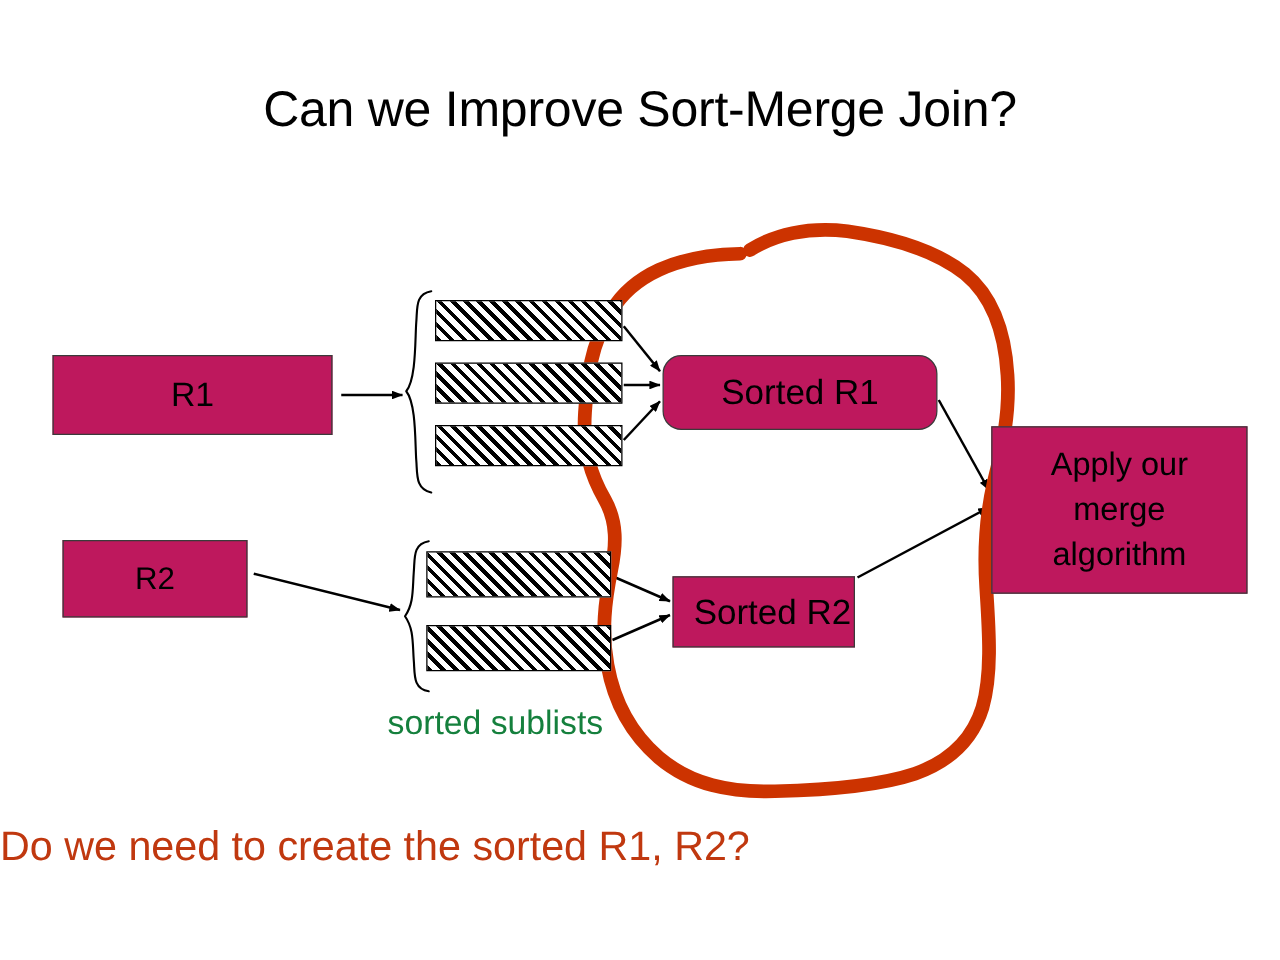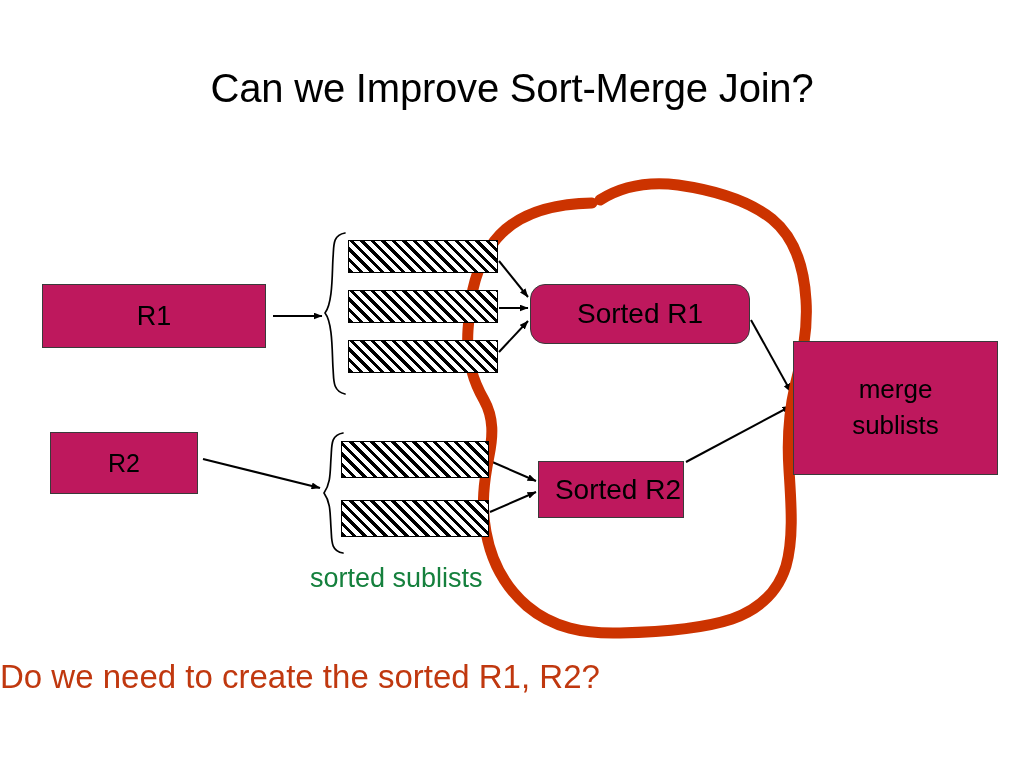--- a/index.html
+++ b/index.html
@@ -208,21 +208,22 @@
 
   <div class="box" id="box-sorted-r1">
     <span class="label">Sorted R1</span>
   </div>
 
   <div class="box" id="box-sorted-r2">
     <span class="label">Sorted R2</span>
   </div>
 
   <div class="box" id="box-merge">
+    <span>Apply our</span>
     <span>merge</span>
-    <span>sublists</span>
+    <span>algorithm</span>
   </div>
 
   <div class="caption-sublists">sorted sublists</div>
 
   <div class="question-note" style="color: rgb(192, 56, 15);">Do we need to create the sorted R1, R2?</div>
 
 </div>
 
 </body></html>

